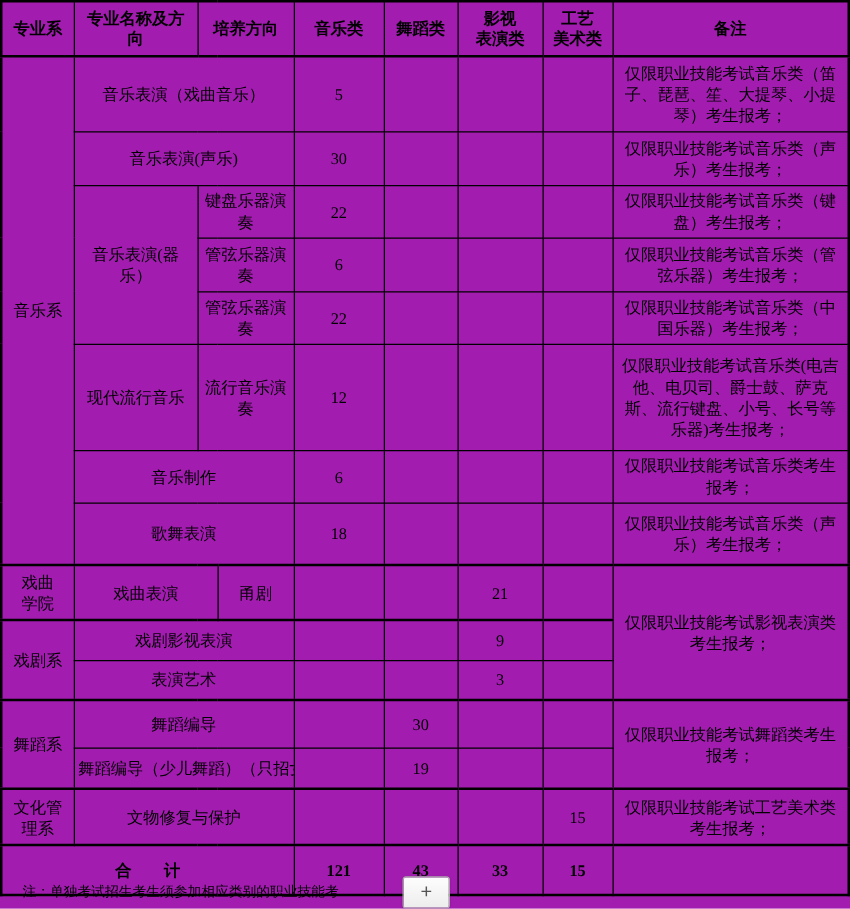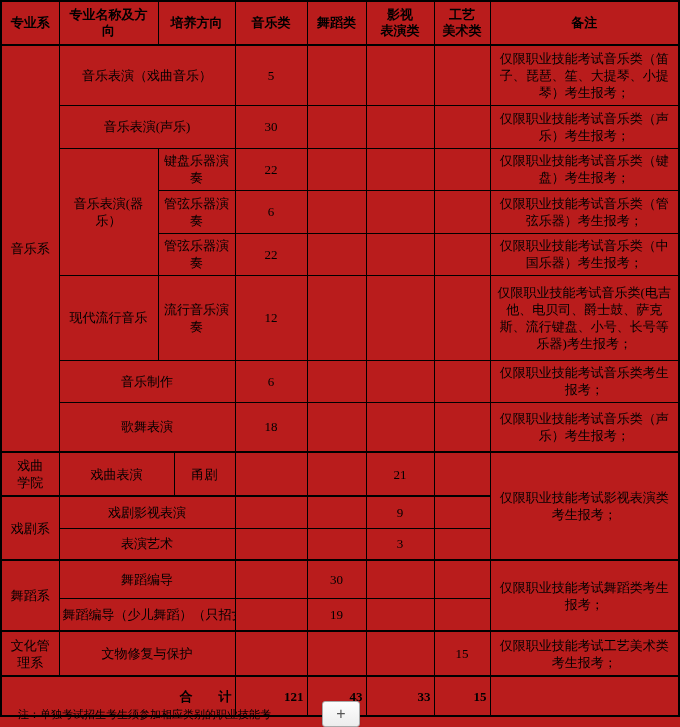--- a/index.html
+++ b/index.html
@@ -1,38 +1,38 @@
 <!DOCTYPE html>
 <html><head>
 <meta charset="utf-8">
 <style>
   html,body{margin:0;padding:0;background:#fff;}
   .page{
-    position:relative;width:680px;height:727px;background:#b91c1c;
+    position:relative;width:680px;height:727px;background:#a21caf;
     font-family:"Liberation Serif","DejaVu Serif",serif;color:#000;
     overflow:hidden;
   }
   table.plan{
     position:absolute;left:0;top:0;width:678px;
     border-collapse:collapse;table-layout:fixed;
     border:2px solid #000;
   }
   .plan th,.plan td{
     border:1px solid #000;
     padding:1px 3px;
     font-size:13px;font-weight:normal;
     text-align:center;vertical-align:middle;
     overflow:hidden;line-height:17px;
   }
   .plan th{font-weight:bold;white-space:pre-line;border-bottom-width:2px;line-height:16px;}
   .dept{font-weight:bold;white-space:pre-line;}
   .remark{text-align:left;font-size:12.5px;line-height:19px;padding:2px 5px 2px 6px;margin-left:28px;}
   .small{font-size:11.5px;white-space:nowrap;padding:1px 1px;}
   tr.sec td{border-top-width:2px;}
-  tr.total td{font-weight:bold;text-align:right;}
+  tr.total td{font-weight:bold;}
   .footnote-left,.footnote-right{
     position:absolute;top:706px;font-size:11px;line-height:17px;white-space:nowrap;
   }
   .footnote-left{left:18px;}
   .footnote-right{left:362px;}
   .zoom-btn{
     position:absolute;left:322px;top:701px;width:38px;height:26px;
     background:linear-gradient(#fdfdfd,#ededed);
     border:1px solid #a9a9a9;border-radius:3px;
     display:flex;align-items:center;justify-content:center;

